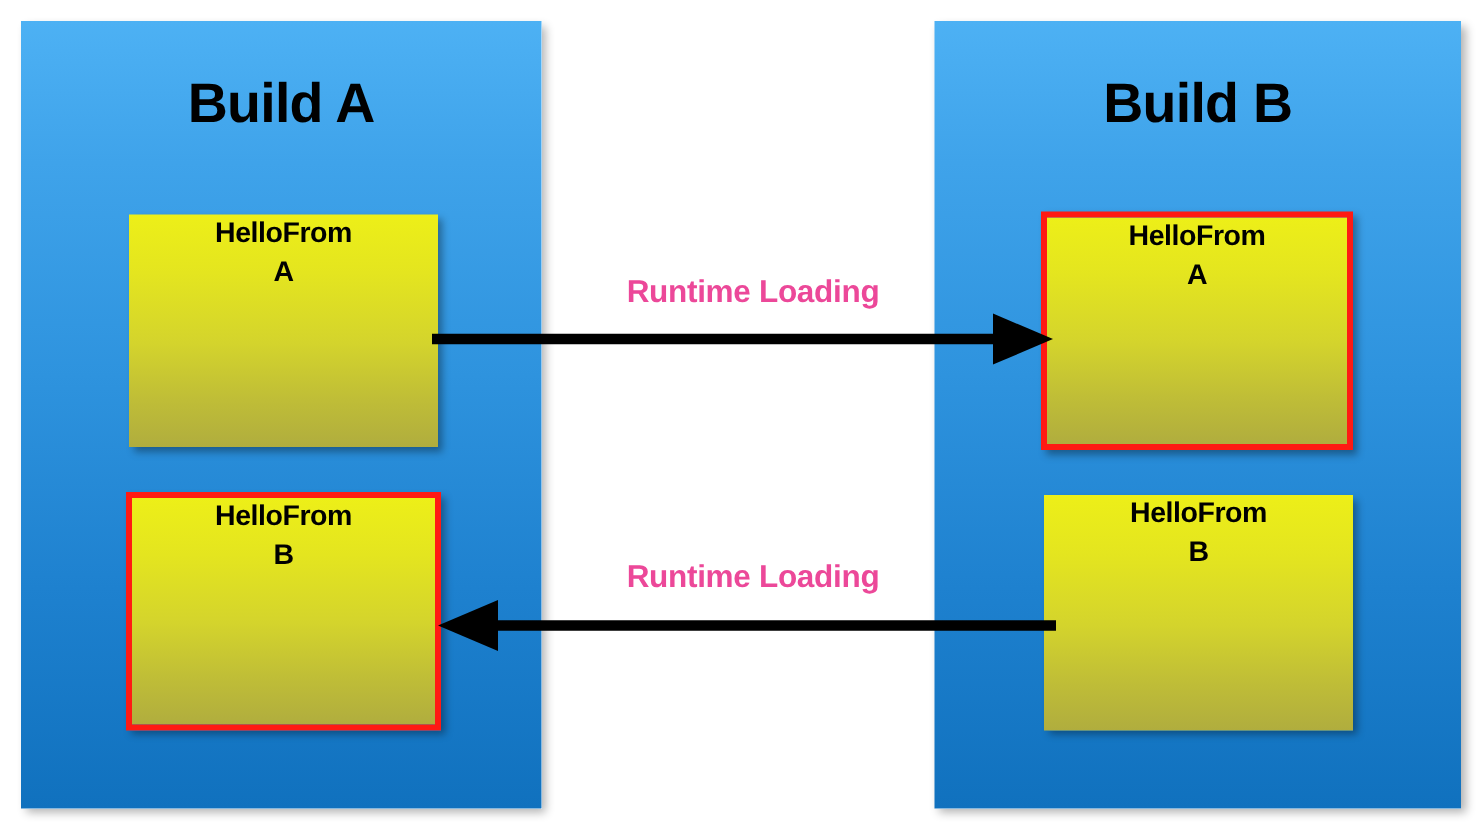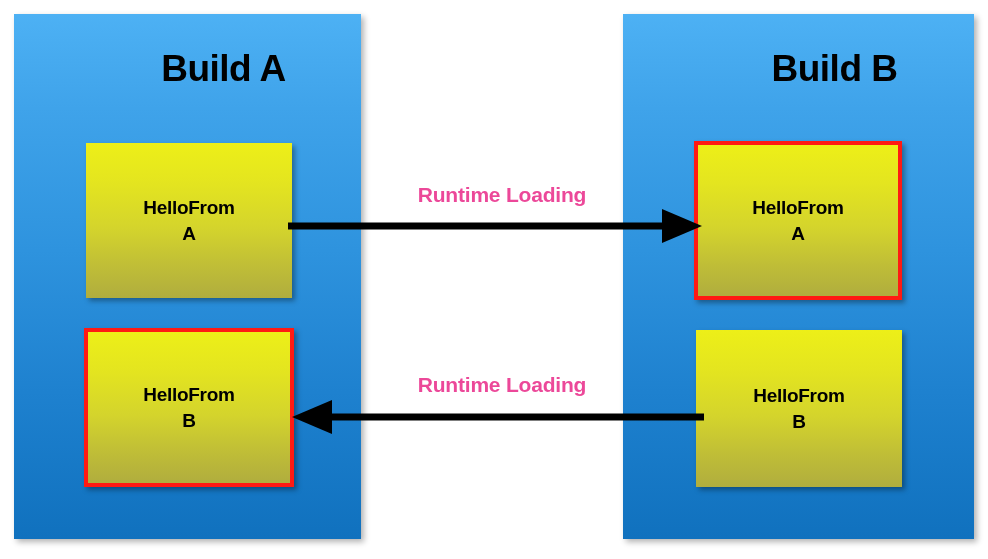--- a/index.html
+++ b/index.html
@@ -27,34 +27,32 @@
   .panel-title {
     position: absolute;
     left: 0;
     width: 100%;
     text-align: center;
     font-size: 37px;
     font-weight: bold;
     color: #000000;
     letter-spacing: -0.5px;
     line-height: 1;
-    padding-left: 36px;
   }
   #panel-a .panel-title { top: 36px; }
   #panel-b .panel-title { top: 36px; }
 
   
   .module {
     position: absolute;
     background: linear-gradient(180deg, #EDEF18 0%, #E4E51F 25%, #D4D42C 55%, #BFBD37 80%, #B0AD3E 100%);
     box-shadow: 3px 3px 5px rgba(0,0,0,0.35);
     display: flex;
     flex-direction: column;
     align-items: center;
-    justify-content: center;
     box-sizing: border-box;
   }
   .module.flagged {
     border: 4px solid #FF1A13;
   }
   .module-label {
     font-size: 19px;
     font-weight: bold;
     color: #000000;
     line-height: 1.35;

